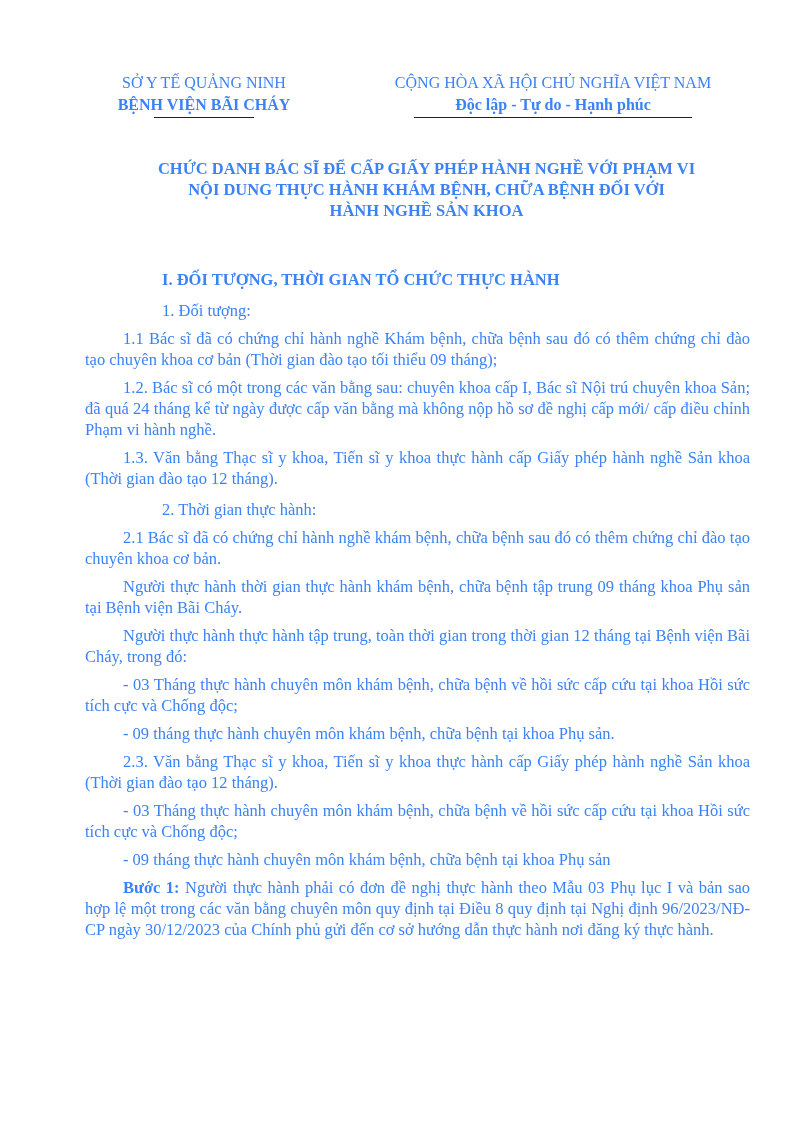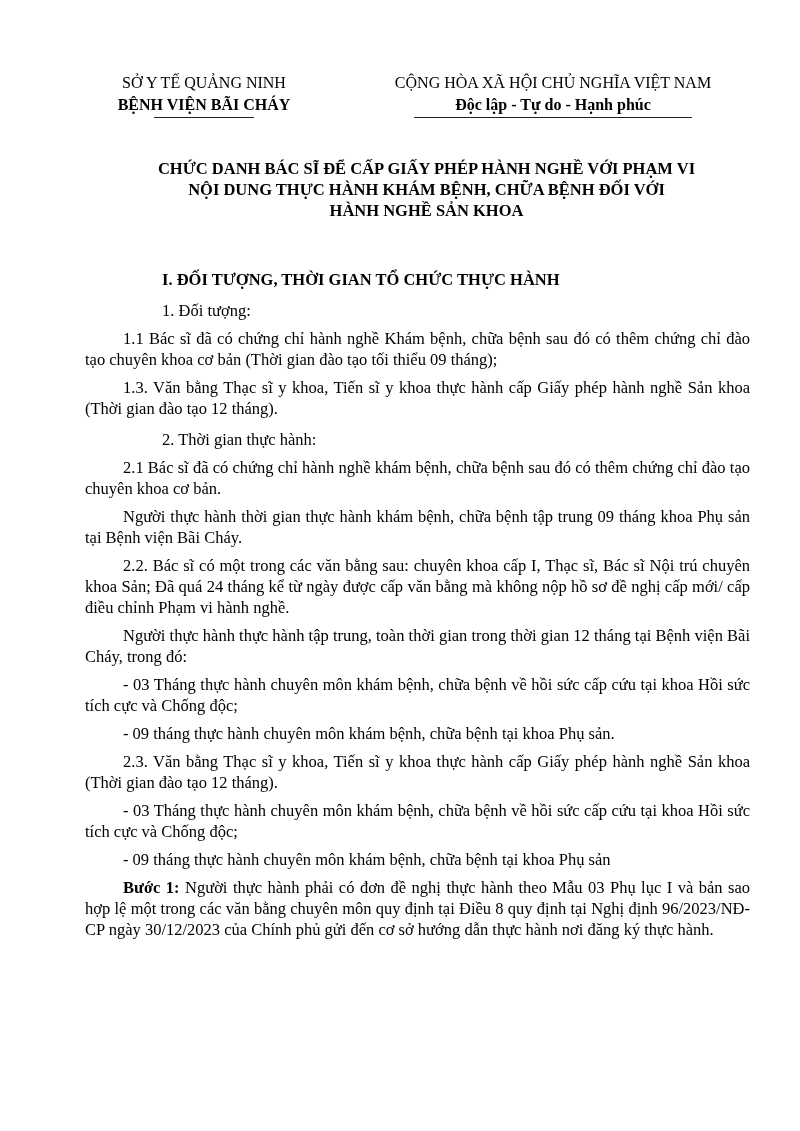--- a/index.html
+++ b/index.html
@@ -1,21 +1,21 @@
 <!DOCTYPE html>
 <html><head>
 <meta charset="utf-8">
 <style>
   html,body{margin:0;padding:0;background:#e8e8e8;}
   .page{
     position:relative;
     width:800px;height:1131px;
     margin:0 auto;
     background:#ffffff;
-    color:#000000;
+    color:#3b82f6;
     font-family:"Liberation Serif","DejaVu Serif",serif;
     box-sizing:border-box;
     padding:72px 50px 0 85px;
     overflow:hidden;
   }
   
   .header{display:flex;justify-content:space-between;font-size:16px;line-height:22px;}
   .header-left{width:238px;text-align:center;}
   .header-right{width:374px;text-align:center;margin-right:10px;}
   .org-name{font-weight:bold;}
@@ -53,26 +53,26 @@
     <div>CHỨC DANH BÁC SĨ ĐỂ CẤP GIẤY PHÉP HÀNH NGHỀ VỚI PHẠM VI</div>
     <div>NỘI DUNG THỰC HÀNH KHÁM BỆNH, CHỮA BỆNH ĐỐI VỚI</div>
     <div>HÀNH NGHỀ SẢN KHOA</div>
   </div>
 
   <div class="doc">
     <p class="sec">I. ĐỐI TƯỢNG, THỜI GIAN TỔ CHỨC THỰC HÀNH</p>
 
     <p class="hd">1. Đối tượng:</p>
     <p>1.1 Bác sĩ đã có chứng chỉ hành nghề Khám bệnh, chữa bệnh sau đó có thêm chứng chỉ đào tạo chuyên khoa cơ bản (Thời gian đào tạo tối thiểu 09 tháng);</p>
+    <p>1.2. Bác sĩ có một trong các văn bằng sau: chuyên khoa cấp I, Bác sĩ Nội trú chuyên khoa Sản; đã quá 24 tháng kể từ ngày được cấp văn bằng mà không nộp hồ sơ đề nghị cấp mới/ cấp điều chỉnh Phạm vi hành nghề.</p>
     <p>1.3. Văn bằng Thạc sĩ y khoa, Tiến sĩ y khoa thực hành cấp Giấy phép hành nghề Sản khoa (Thời gian đào tạo 12 tháng).</p>
 
     <p class="hd">2. Thời gian thực hành:</p>
     <p>2.1 Bác sĩ đã có chứng chỉ hành nghề khám bệnh, chữa bệnh sau đó có thêm chứng chỉ đào tạo chuyên khoa cơ bản.</p>
     <p>Người thực hành thời gian thực hành khám bệnh, chữa bệnh tập trung 09 tháng khoa Phụ sản tại Bệnh viện Bãi Cháy.</p>
-    <p>2.2. Bác sĩ có một trong các văn bằng sau: chuyên khoa cấp I, Thạc sĩ, Bác sĩ Nội trú chuyên khoa Sản; Đã quá 24 tháng kể từ ngày được cấp văn bằng mà không nộp hồ sơ đề nghị cấp mới/ cấp điều chỉnh Phạm vi hành nghề.</p>
     <p>Người thực hành thực hành tập trung, toàn thời gian trong thời gian 12 tháng tại Bệnh viện Bãi Cháy, trong đó:</p>
     <p>- 03 Tháng thực hành chuyên môn khám bệnh, chữa bệnh về hồi sức cấp cứu tại khoa Hồi sức tích cực và Chống độc;</p>
     <p>- 09 tháng thực hành chuyên môn khám bệnh, chữa bệnh tại khoa Phụ sản.</p>
     <p>2.3. Văn bằng Thạc sĩ y khoa, Tiến sĩ y khoa thực hành cấp Giấy phép hành nghề Sản khoa (Thời gian đào tạo 12 tháng).</p>
     <p>- 03 Tháng thực hành chuyên môn khám bệnh, chữa bệnh về hồi sức cấp cứu tại khoa Hồi sức tích cực và Chống độc;</p>
     <p>- 09 tháng thực hành chuyên môn khám bệnh, chữa bệnh tại khoa Phụ sản</p>
 
     <p><b>Bước 1:</b><span> Người thực hành phải có đơn đề nghị thực hành theo Mẫu 03 Phụ lục I và bản sao hợp lệ một trong các văn bằng chuyên môn quy định tại Điều 8 quy định tại Nghị định 96/2023/NĐ-CP ngày 30/12/2023 của Chính phủ gửi đến cơ sở hướng dẫn thực hành nơi đăng ký thực hành.</span></p>
   </div>
 

